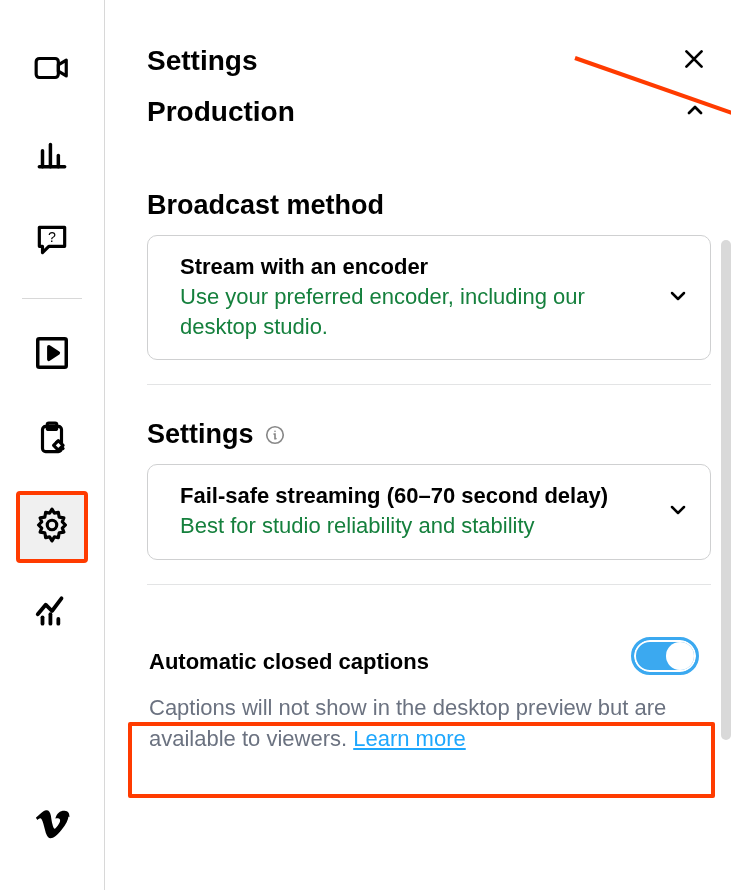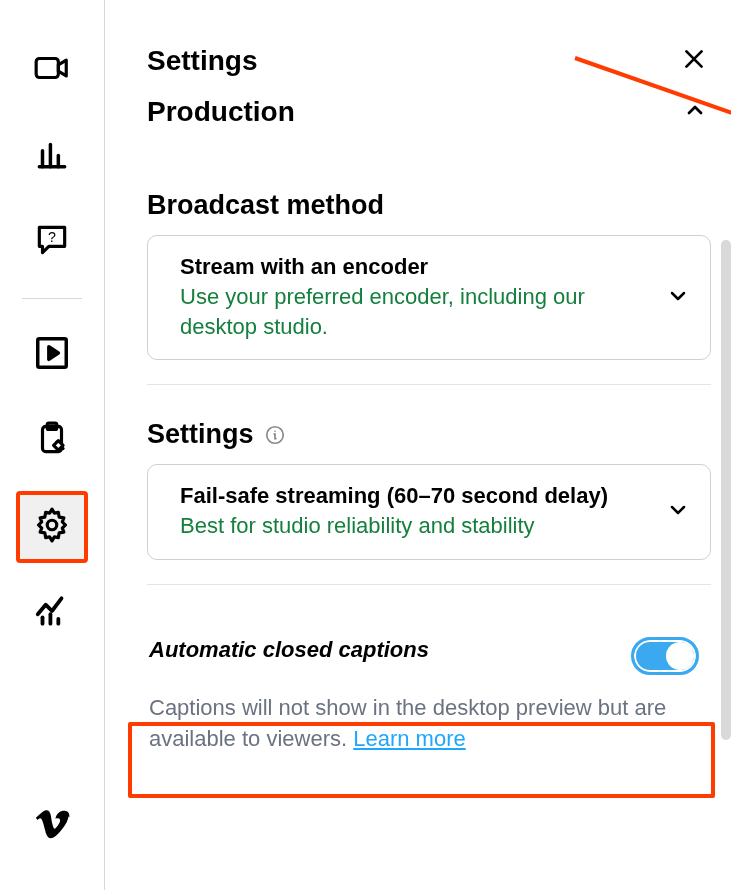--- a/index.html
+++ b/index.html
@@ -153,24 +153,23 @@
 }
 
 .hr {
   height: 1px;
   background: #e3e4e5;
   margin: 20px 0 34px;
 }
 
 .toggle-row {
   display: flex;
-  align-items: flex-start;
+  align-items: flex-end;
   justify-content: space-between;
   padding: 18px 12px 18px 2px;
-  font-style: italic;
 }
 
 .toggle-label {
   font-size: 22px;
   font-weight: 800;
   color: #000;
 }
 
 .toggle {
   width: 68px;

